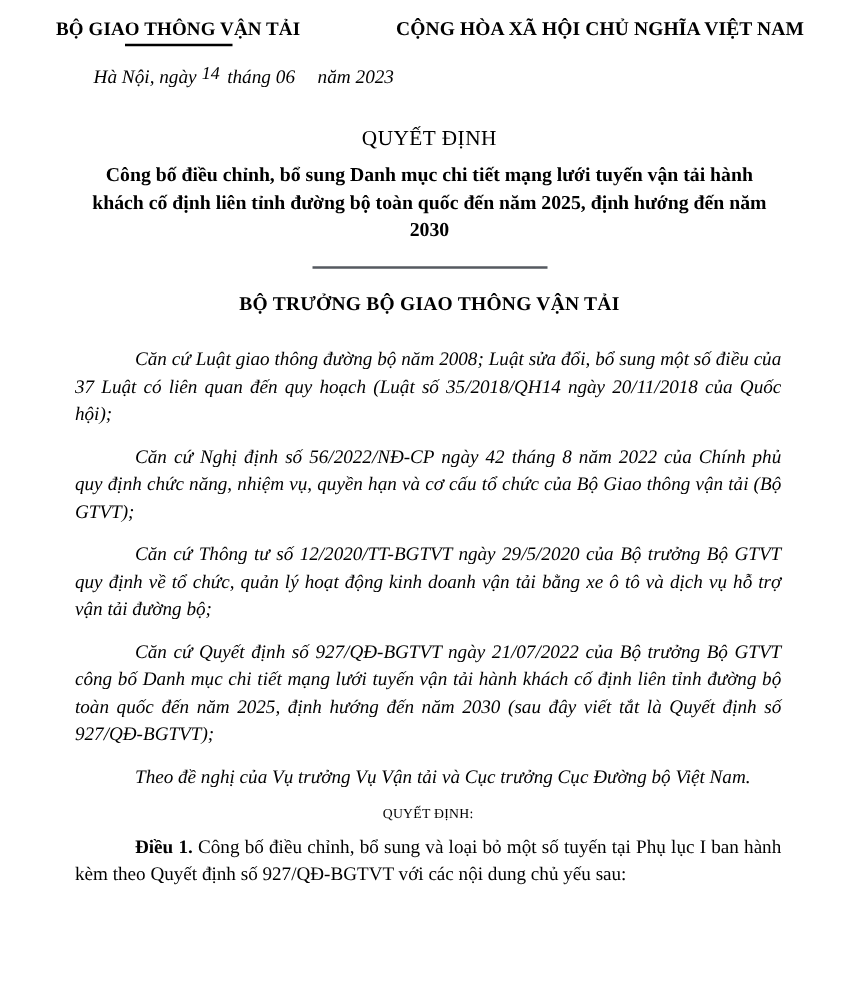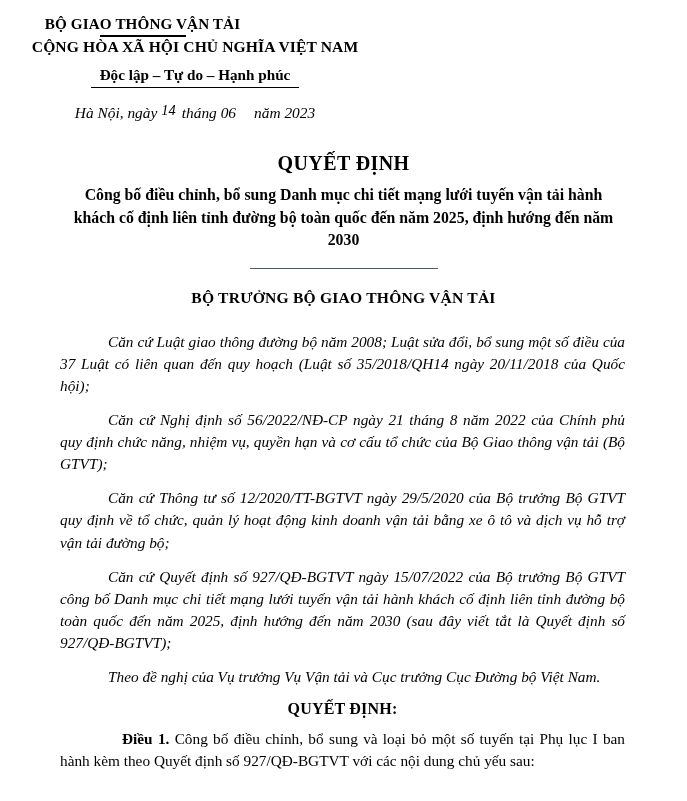--- a/index.html
+++ b/index.html
@@ -20,21 +20,20 @@
     width: 687px;
     height: 801px;
     position: relative;
     box-sizing: border-box;
     padding: 0;
   }
 
   
   .doc-header {
     display: flex;
-    flex-direction: column;
     align-items: flex-start;
     padding-top: 14px;
   }
   .header-left {
     width: 285px;
     text-align: center;
     position: relative;
   }
   .header-right {
     width: 390px;
@@ -109,22 +108,22 @@
   }
   .date-cell .mo { margin-left: 3px; }
   .date-cell .yr { margin-left: 18px; }
 
   
   .title-block {
     text-align: center;
     margin-top: 30px;
   }
   .decision-word {
-    font-weight: bold;
-    font-size: 20px;
+    font-weight: normal;
+    font-size: 17px;
     letter-spacing: 0.4px;
   }
   .decision-subject {
     font-weight: bold;
     font-size: 15.8px;
     line-height: 1.42;
     margin: 9px auto 16px auto;
     width: 540px;
     text-align: center;
   }
@@ -154,78 +153,71 @@
     font-size: 15.3px;
     line-height: 1.44;
     text-align: justify;
     text-indent: 48px;
     hyphens: none;
   }
   p.cancu:last-of-type { margin-bottom: 0; }
 
   .decision-colon {
     text-align: center;
-    font-weight: bold;
-    font-size: 16px;
+    font-weight: normal;
+    font-size: 11px;
     letter-spacing: 0.2px;
   }
 
   p.dieu {
     margin: 10px 0 0 0;
     font-size: 15.3px;
     line-height: 1.46;
     text-align: justify;
     text-indent: 48px;
     font-style: normal;
   }
   p.dieu .dieu-label {
     font-weight: bold;
-    margin-left: 14px;
   }
 </style>
 </head>
 <body>
 
 <div class="page">
 
   <div class="doc-header">
     <div class="header-left">
       <div class="org-name">BỘ GIAO THÔNG VẬN TẢI</div>
       <div class="rule-short"></div>
     </div>
     <div class="header-right">
       <div class="nation-name">CỘNG HÒA XÃ HỘI CHỦ NGHĨA VIỆT NAM</div>
-      <div style="text-align:center;">
-        <div class="motto">
-          <span>Độc lập – Tự do – Hạnh phúc</span>
-          <div class="rule-motto"></div>
-        </div>
-      </div>
     </div>
   </div>
 
   <div class="numdate-row">
     <div class="date-cell">
       <span>Hà Nội, ngày</span><span class="daynum">14</span><span class="mo">tháng</span>&nbsp;<span>06</span><span class="yr">năm</span>&nbsp;<span>2023</span>
     </div>
   </div>
 
   <div class="title-block">
     <div class="decision-word">QUYẾT ĐỊNH</div>
     <div class="decision-subject">Công bố điều chỉnh, bổ sung Danh mục chi tiết mạng lưới tuyến vận tải hành khách cố định liên tỉnh đường bộ toàn quốc đến năm 2025, định hướng đến năm 2030</div>
     <div class="rule-title"></div>
   </div>
 
   <div class="minister-line">BỘ TRƯỞNG BỘ GIAO THÔNG VẬN TẢI</div>
 
   <div class="body-area">
     <p class="cancu">Căn cứ Luật giao thông đường bộ năm 2008; Luật sửa đổi, bổ sung một số điều của 37 Luật có liên quan đến quy hoạch (Luật số 35/2018/QH14 ngày 20/11/2018 của Quốc hội);</p>
-    <p class="cancu">Căn cứ Nghị định số 56/2022/NĐ-CP ngày 21 tháng 8 năm 2022 của Chính phủ quy định chức năng, nhiệm vụ, quyền hạn và cơ cấu tổ chức của Bộ Giao thông vận tải (Bộ GTVT);</p>
+    <p class="cancu">Căn cứ Nghị định số 56/2022/NĐ-CP ngày 42 tháng 8 năm 2022 của Chính phủ quy định chức năng, nhiệm vụ, quyền hạn và cơ cấu tổ chức của Bộ Giao thông vận tải (Bộ GTVT);</p>
     <p class="cancu">Căn cứ Thông tư số 12/2020/TT-BGTVT ngày 29/5/2020 của Bộ trưởng Bộ GTVT quy định về tổ chức, quản lý hoạt động kinh doanh vận tải bằng xe ô tô và dịch vụ hỗ trợ vận tải đường bộ;</p>
-    <p class="cancu">Căn cứ Quyết định số 927/QĐ-BGTVT ngày 15/07/2022 của Bộ trưởng Bộ GTVT công bố Danh mục chi tiết mạng lưới tuyến vận tải hành khách cố định liên tỉnh đường bộ toàn quốc đến năm 2025, định hướng đến năm 2030 (sau đây viết tắt là Quyết định số 927/QĐ-BGTVT);</p>
+    <p class="cancu">Căn cứ Quyết định số 927/QĐ-BGTVT ngày 21/07/2022 của Bộ trưởng Bộ GTVT công bố Danh mục chi tiết mạng lưới tuyến vận tải hành khách cố định liên tỉnh đường bộ toàn quốc đến năm 2025, định hướng đến năm 2030 (sau đây viết tắt là Quyết định số 927/QĐ-BGTVT);</p>
     <p class="cancu">Theo đề nghị của Vụ trưởng Vụ Vận tải và Cục trưởng Cục Đường bộ Việt Nam.</p>
 
     <div class="decision-colon">QUYẾT ĐỊNH:</div>
 
     <p class="dieu"><span class="dieu-label">Điều 1.</span><span> Công bố điều chỉnh, bổ sung và loại bỏ một số tuyến tại Phụ lục I ban hành kèm theo Quyết định số 927/QĐ-BGTVT với các nội dung chủ yếu sau:</span></p>
   </div>
 
 </div>
 
 </body></html>

